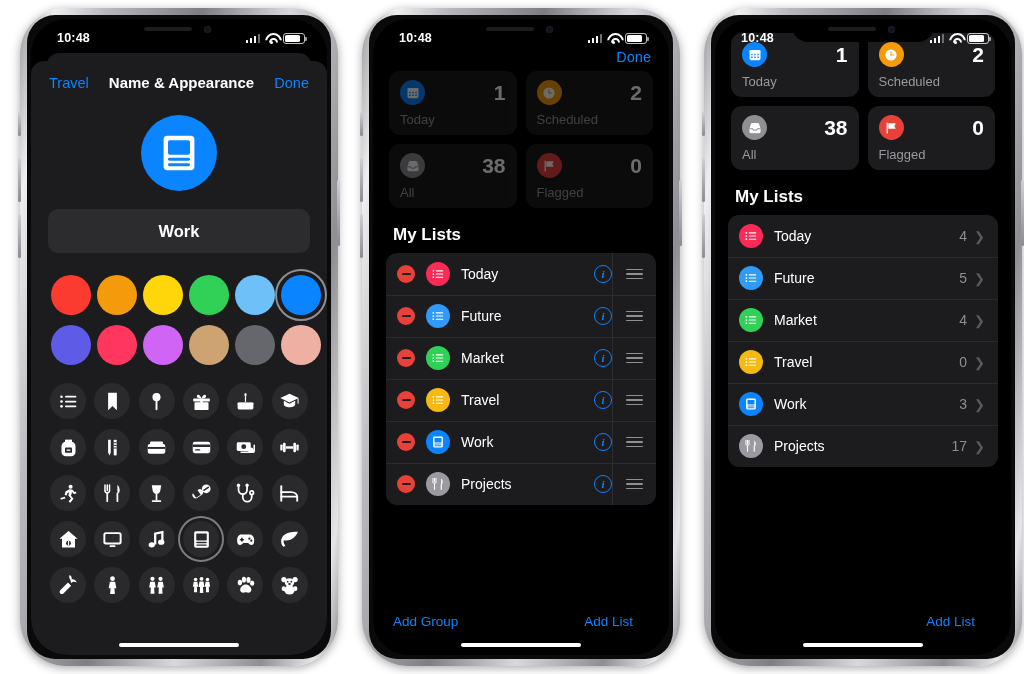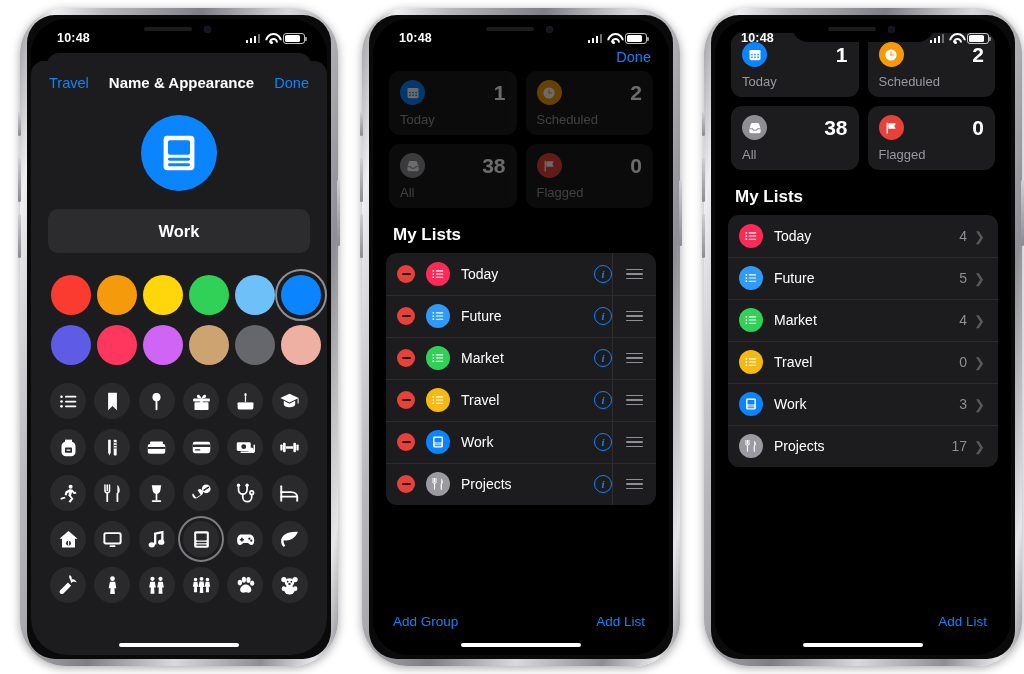--- a/index.html
+++ b/index.html
@@ -178,21 +178,21 @@
     font-family:"Liberation Serif", serif;
   }
   .grip {
     width:44px; display:flex; flex-direction:column; gap:3px;
     align-items:center; justify-content:center; flex:0 0 auto;
     border-left:1px solid #2e2e30; height:100%;
   }
   .grip i { display:block; width:17px; height:1.6px; background:#8e8e93; border-radius:1px; }
 
   .toolbar {
-    position:absolute; bottom:26px; left:0; right:4px;
+    position:absolute; bottom:26px; left:0; right:16px;
     display:flex; align-items:center; justify-content:space-between;
     padding:0 20px;
     gap:20px;
   }
   .toolbar .tb { color:#0a84ff; font-size:13.5px; }
   .toolbar.right-only { justify-content:flex-end; }
 </style>
 </head>
 <body>
 

